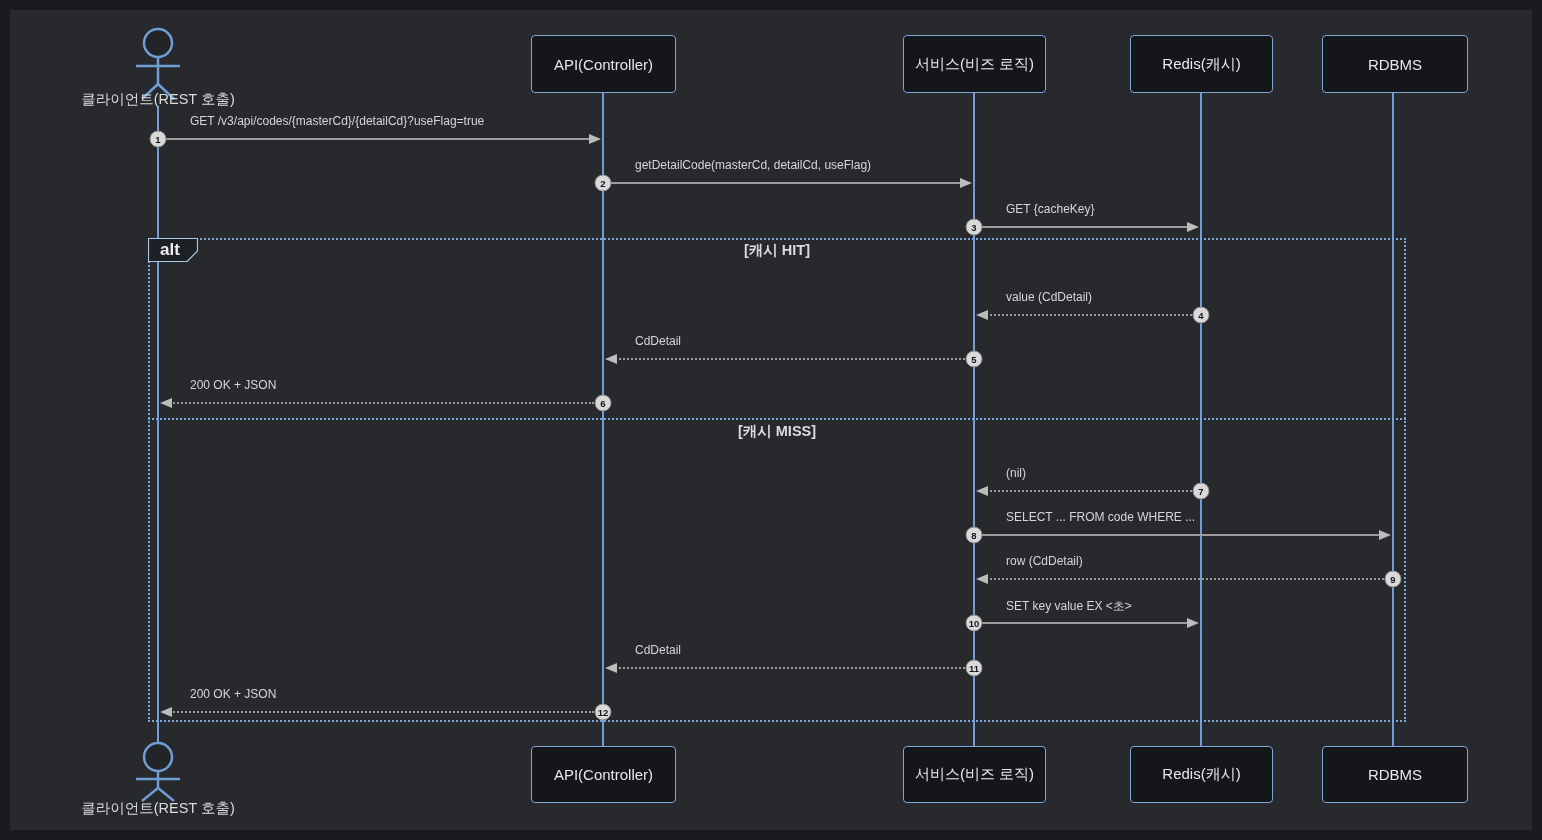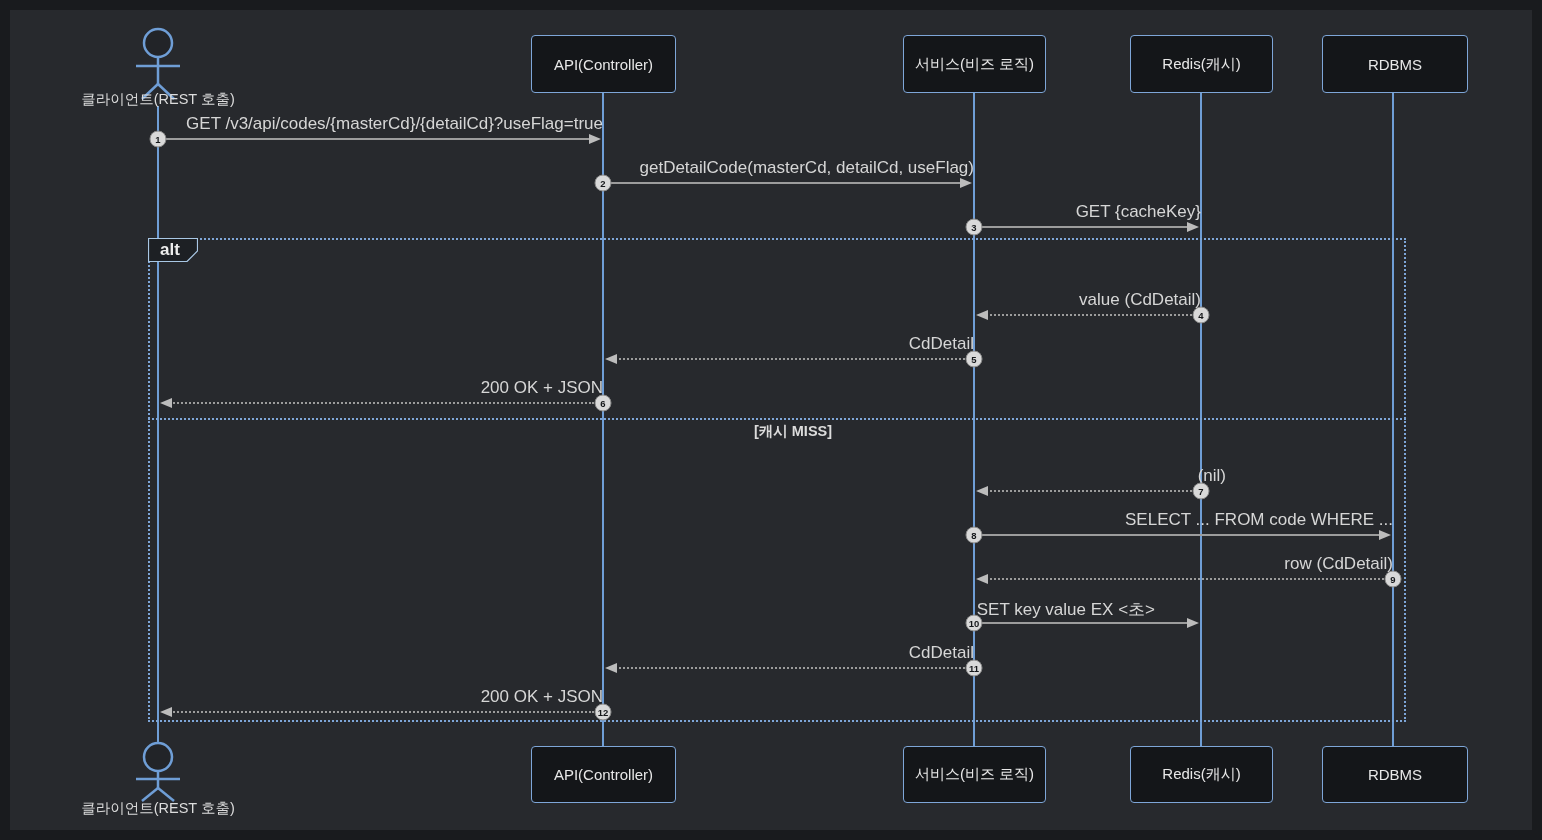--- a/index.html
+++ b/index.html
@@ -24,22 +24,23 @@
     display:flex;align-items:center;justify-content:center;
     box-sizing:border-box;
   }
   
   .actor-svg{position:absolute;z-index:5;}
   .actor-label{
     position:absolute;z-index:5;color:#dcdcdc;font-size:14.5px;text-align:center;
   }
   
   .msg-label{
-    position:absolute;z-index:4;color:#d6d6d6;font-size:17px;text-align:right;height:19px;
+    position:absolute;z-index:4;color:#d6d6d6;font-size:12px;text-align:left;height:19px;
     white-space:nowrap;
+    padding-left:32px;
   }
   .line{position:absolute;z-index:3;height:0;border-top:2px solid #9c9c9c;}
   .line.dashed{border-top-style:dotted;}
   .ah{position:absolute;z-index:4;width:0;height:0;border-top:5px solid transparent;border-bottom:5px solid transparent;}
   .ah.right{border-left:12px solid #bcbcbc;}
   .ah.left{border-right:12px solid #bcbcbc;}
   .num{
     position:absolute;z-index:6;width:17px;height:17px;border-radius:50%;
     background:#d9d9d9;border:1px solid #8a8a8a;box-sizing:border-box;
     color:#15171a;font-size:9.5px;font-weight:bold;
@@ -70,21 +71,22 @@
   <div class="lifeline" style="left:963px;top:83px;height:653px;"></div>
   <div class="lifeline" style="left:1190px;top:83px;height:653px;"></div>
   <div class="lifeline" style="left:1382px;top:83px;height:653px;"></div>
 
   <div class="alt-frame" style="left:138px;top:228px;width:1258px;height:484px;"></div>
   <div class="alt-divider" style="left:138px;top:408px;width:1258px;"></div>
   <svg class="alt-tab" style="left:138px;top:228px;" width="50" height="24" viewBox="0 0 50 24">
     <path d="M0.5,0.5 H49.5 V13 L39,23.5 H0.5 Z" fill="#1d2024" stroke="#a9c7e4" stroke-width="1.2"></path>
   </svg>
   <div class="alt-tab-text" style="left:150px;top:230px;">alt</div>
-  <div class="section-label" style="left:154px;top:412px;width:1258px;">[캐시 MISS]</div>
+  <div class="section-label" style="left:138px;top:231px;width:1258px;">[캐시 HIT]</div>
+  <div class="section-label" style="left:138px;top:412px;width:1258px;">[캐시 MISS]</div>
 
   <div>
     <div class="msg-label" style="left:148px;top:104px;width:445px;">GET /v3/api/codes/{masterCd}/{detailCd}?useFlag=true</div>
     <div class="line" style="left:156px;top:128px;width:425px;"></div>
     <div class="ah right" style="left:579px;top:124px;"></div>
     <div class="num" style="left:148px;top:129px;">1</div>
   </div>
 
   <div>
     <div class="msg-label" style="left:593px;top:148px;width:371px;">getDetailCode(masterCd, detailCd, useFlag)</div>

